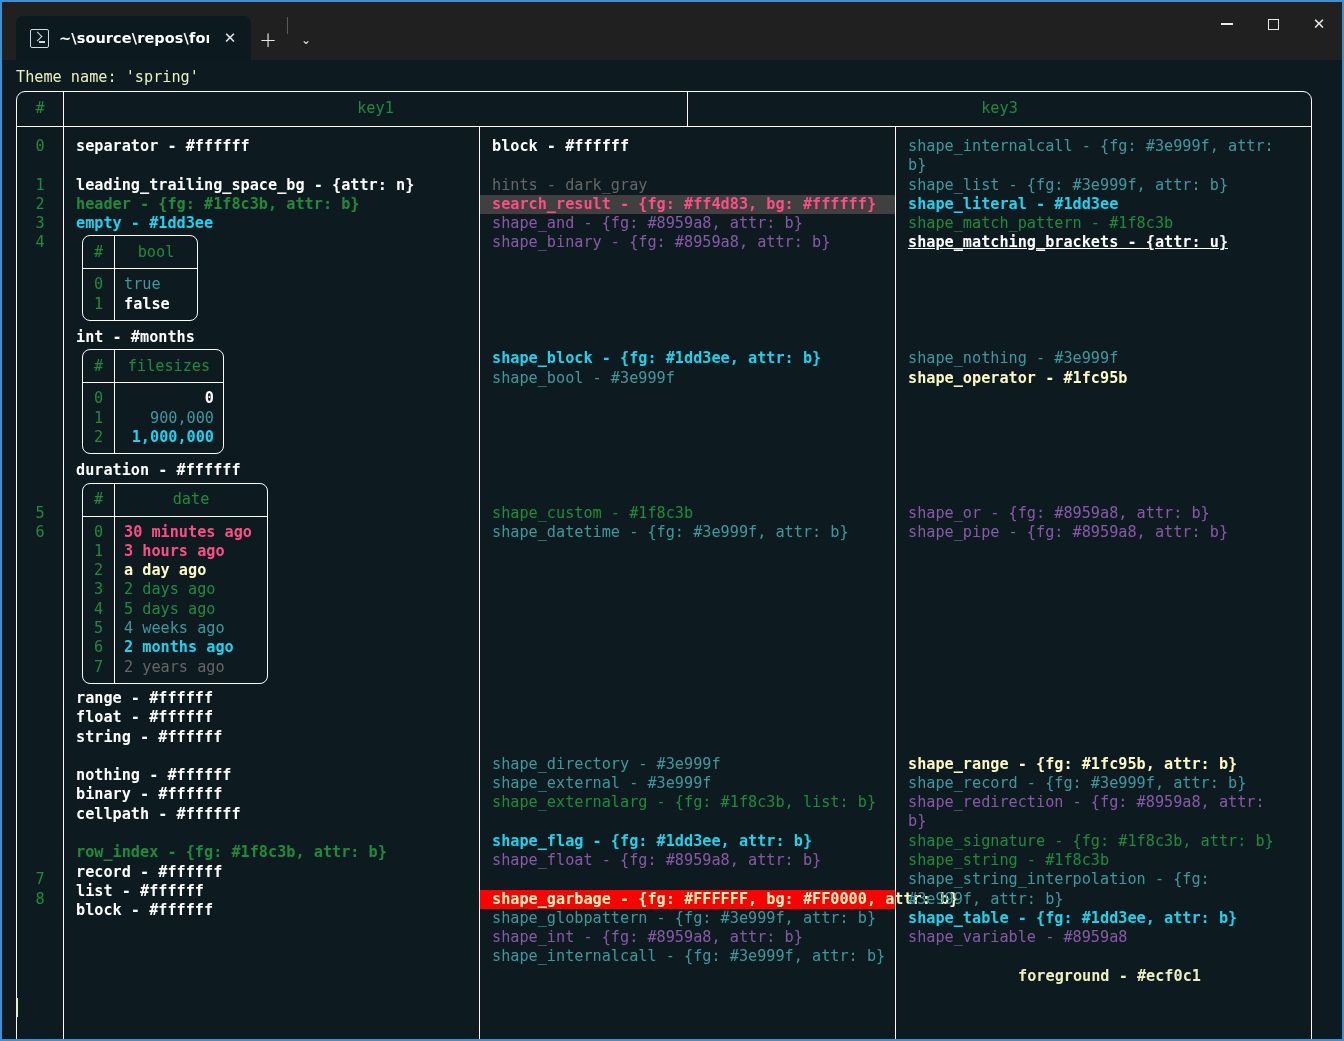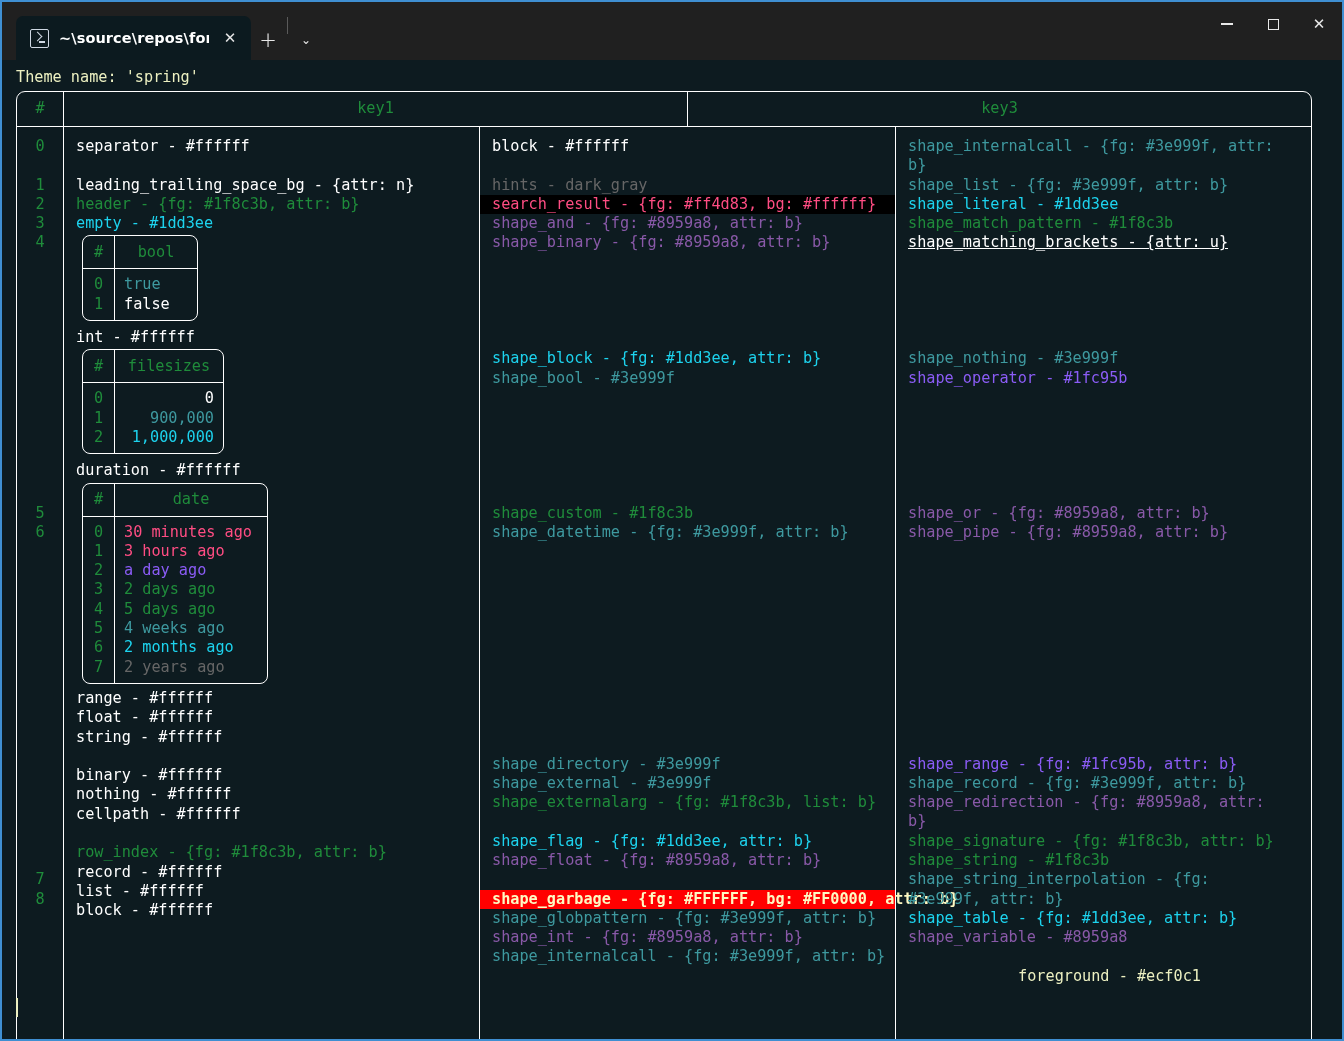--- a/index.html
+++ b/index.html
@@ -91,29 +91,29 @@
   .bodycell{padding:10px 0 10px 0;min-height:820px;box-sizing:border-box;}
   .idxlist{padding:10px 0;}
   .idxlist div{height:19.3px;text-align:center;color:#1f8c3b;white-space:pre;}
   .ln{height:19.3px;white-space:pre;padding-left:12px;overflow:visible;}
   .ln.blank{height:19.3px;}
 
   
   .c-white{color:#ffffff;}
   .c-fg{color:#ecf0c1;text-align:center;}
   .c-green{color:#1f8c3b;}
-  .c-lgreen{color:#8b5cf6;}
+  .c-lgreen{color:#fef9c3;}
   .c-cyan{color:#1dd3ee;}
   .c-teal{color:#3e999f;}
   .c-purple{color:#8959a8;}
   .c-pink{color:#ff4d83;}
   .c-gray{color:#666666;}
-  .b{font-weight:normal;}
+  .b{font-weight:bold;}
   .u{text-decoration:underline;}
-  .hl-white{background:#000000;color:#ff4d83;font-weight:normal;}
+  .hl-white{background:#404040;color:#ff4d83;font-weight:bold;}
   .hl-red{background:#ff0000;color:#fef9c3;font-weight:bold;text-align:right;}
 
   
   .nested{
     border:1.6px solid #ffffff;border-radius:8px;
     display:inline-block;margin-left:18px;box-sizing:border-box;
   }
   .n-head{display:flex;border-bottom:1.6px solid #ffffff;height:32px;}
   .n-body{display:flex;}
   .n-idx{flex:0 0 32px;border-right:1.6px solid #ffffff;box-sizing:border-box;}
@@ -252,21 +252,21 @@
                   </div>
                 <div class="n-val" style="width:82px">
                     <div class="n-cells" id="bool-val">
                       <div class="c-teal">true</div>
                       <div class="c-white b">false</div>
                     </div>
                   </div>
               </div>
             </div>
 
-            <div class="ln c-white b" style="margin-top:7px;">int - #ffffff</div>
+            <div class="ln c-white b" style="margin-top:7px;">int - #months</div>
 
             <div class="nested" style="margin-top:2px;">
               <div class="n-head">
                 <div class="n-idx" style="height:100%">
                     <div class="n-hc">#</div>
                   </div>
                 <div class="n-val" style="width:108px;height:100%">
                     <div class="n-hc">filesizes</div>
                   </div>
               </div>
@@ -325,22 +325,22 @@
                     </div>
                   </div>
               </div>
             </div>
 
             <div id="k1-tail" style="margin-top:5px;">
                 <div class="ln c-white b"><span>range - #ffffff</span></div>
                 <div class="ln c-white b"><span>float - #ffffff</span></div>
                 <div class="ln c-white b"><span>string - #ffffff</span></div>
                 <div class="ln blank"></div>
+                <div class="ln c-white b"><span>nothing - #ffffff</span></div>
                 <div class="ln c-white b"><span>binary - #ffffff</span></div>
-                <div class="ln c-white b"><span>nothing - #ffffff</span></div>
                 <div class="ln c-white b"><span>cellpath - #ffffff</span></div>
                 <div class="ln blank"></div>
                 <div class="ln c-green b"><span>row_index - {fg: #1f8c3b, attr: b}</span></div>
                 <div class="ln c-white b"><span>record - #ffffff</span></div>
                 <div class="ln c-white b"><span>list - #ffffff</span></div>
                 <div class="ln c-white b"><span>block - #ffffff</span></div>
               </div>
           </div>
         </div>
 

